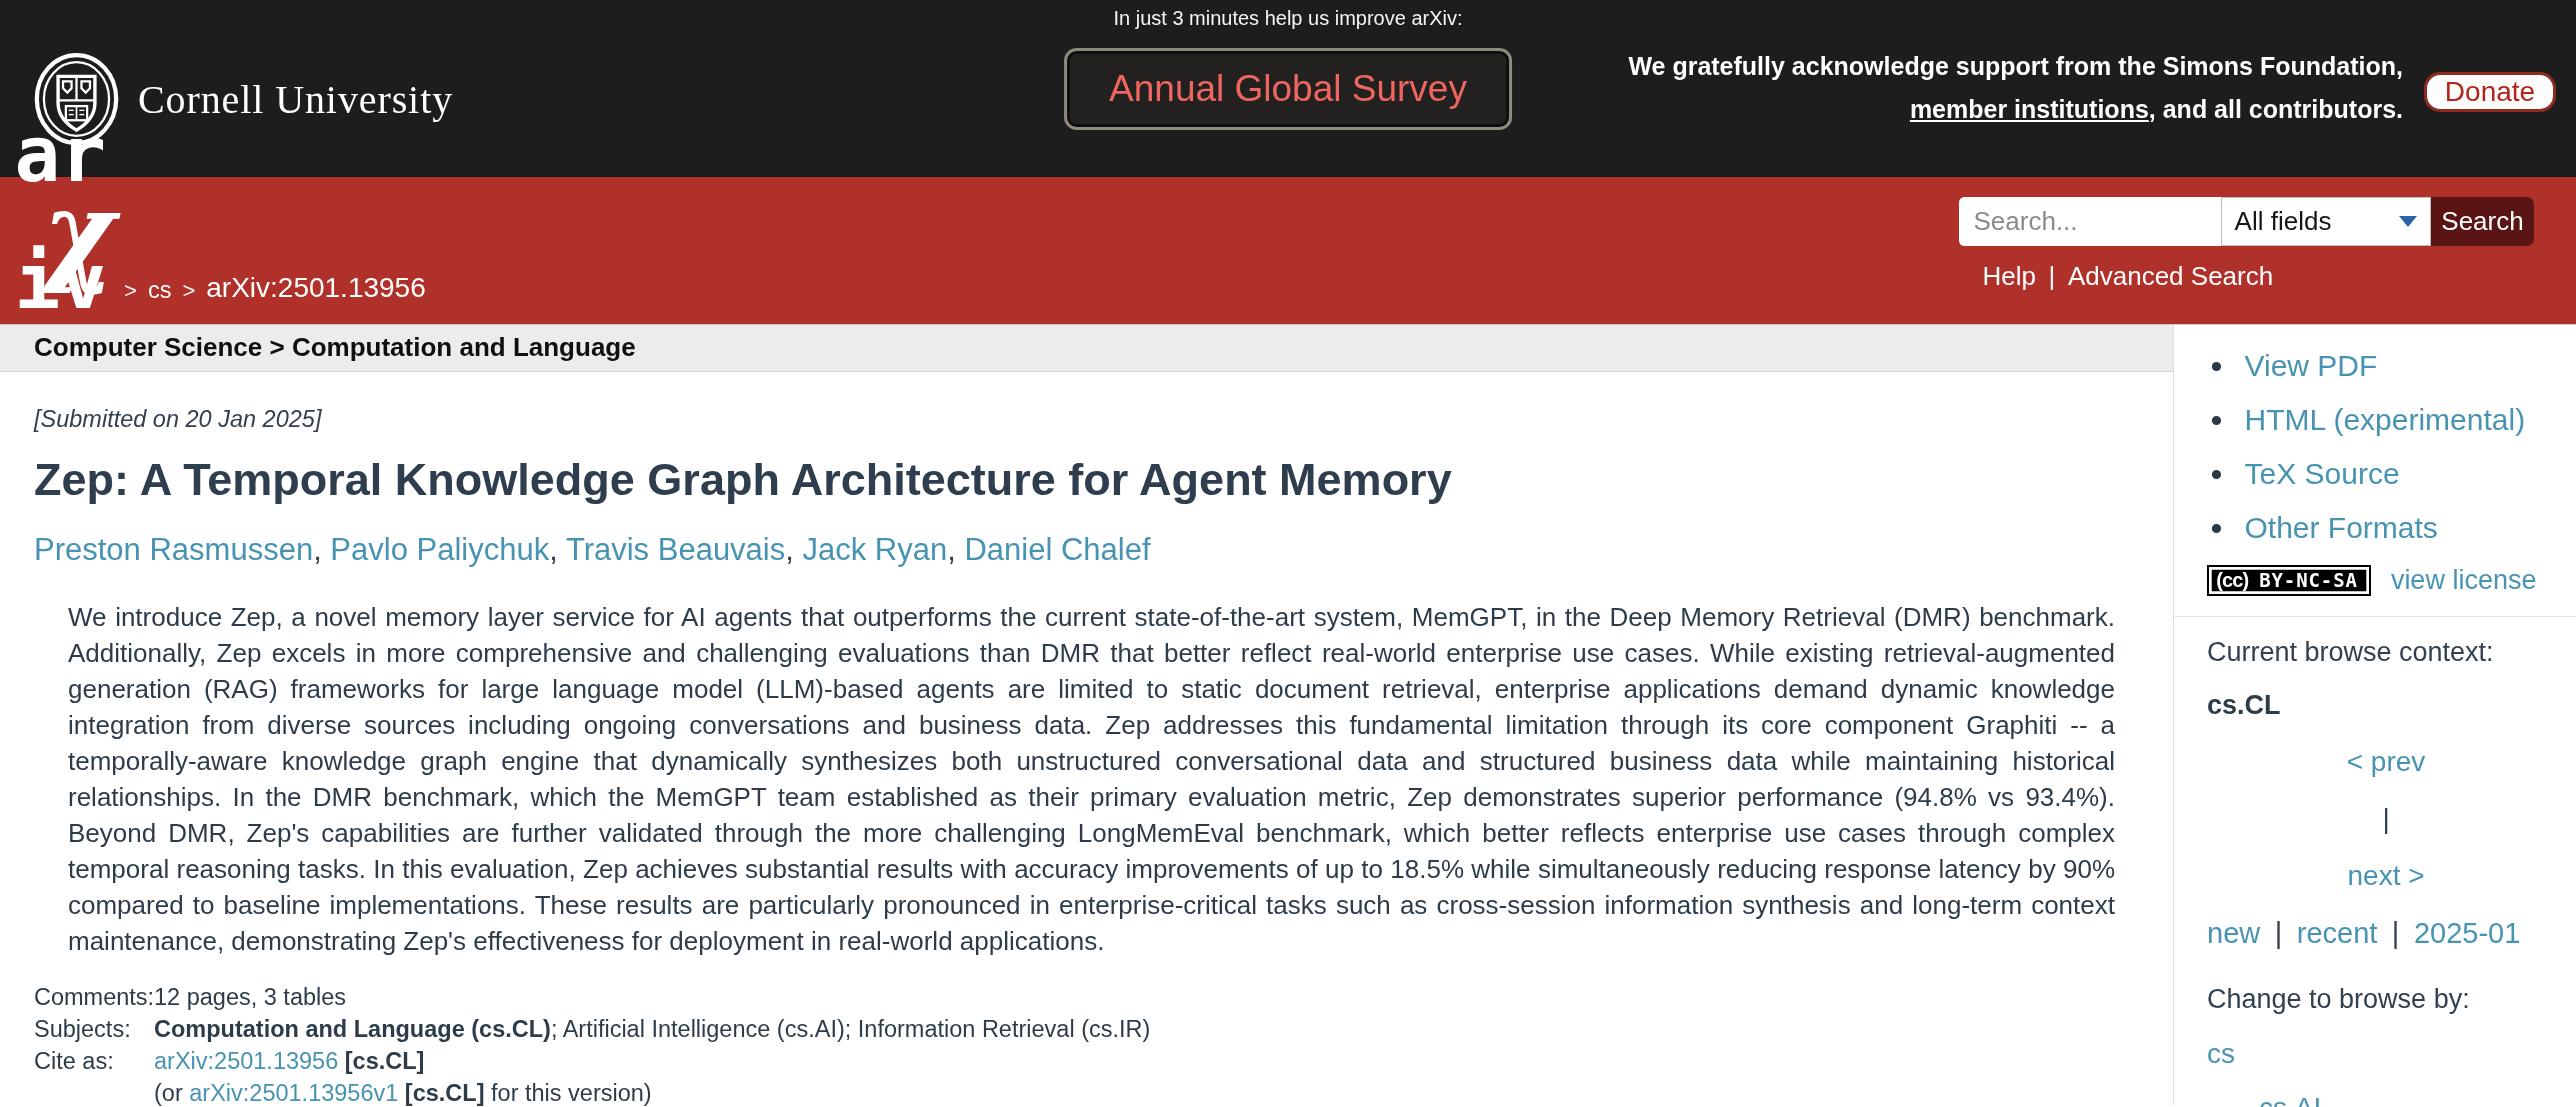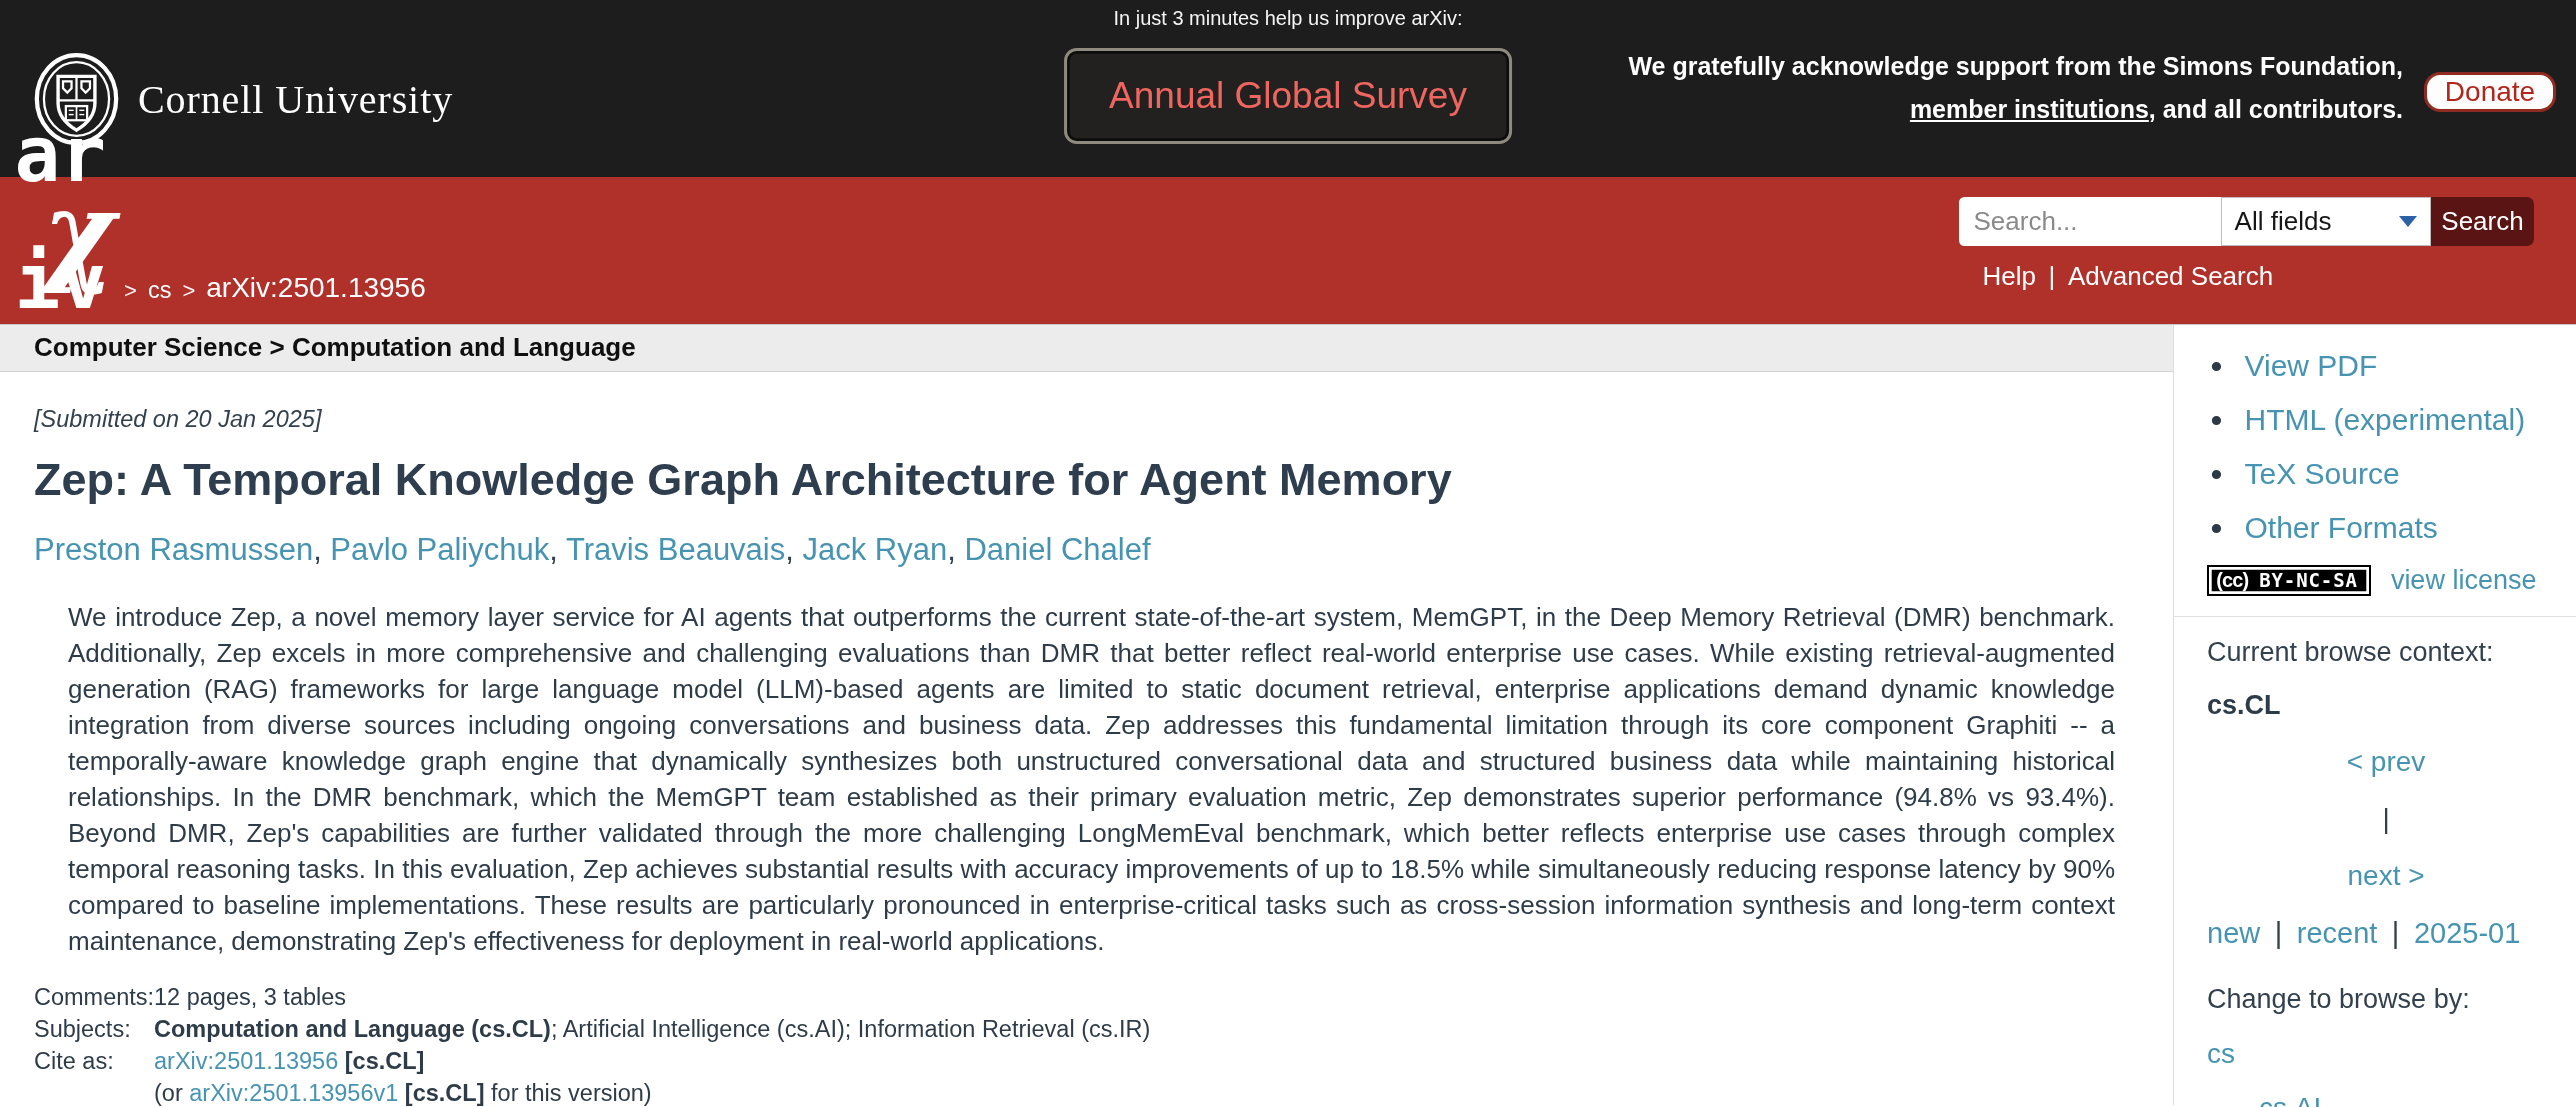--- a/index.html
+++ b/index.html
@@ -9,21 +9,21 @@
 
   
   .banner{position:relative;height:177px;background:#1d1d1d;color:#fff;}
   .cornell-link{position:absolute;left:34px;top:52px;display:flex;align-items:center;gap:19px;
                 color:#fff;text-decoration:none;cursor:pointer;}
   .cornell-label{font-family:"Liberation Serif","DejaVu Serif",serif;font-size:40px;letter-spacing:0.9px;}
   .survey-wrap{position:absolute;left:50%;top:0;transform:translateX(-50%);
                display:flex;flex-direction:column;align-items:center;}
   .survey-prompt{margin-top:7px;font-size:20px;color:#f5f5f5;white-space:nowrap;}
   .survey-btn{margin-top:18px;font-size:37px;color:#ee665f;background:#222120;
-              border:3.6px solid #8f8a7e;border-radius:12.6px;padding:24px 42px;
+              border:3.6px solid #8f8a7e;border-radius:12.6px;padding:17px 42px;
               font-family:inherit;cursor:pointer;white-space:nowrap;box-shadow:inset 0 0 0 2.7px #0d0d0d;}
   .ack{position:absolute;top:45px;right:173px;text-align:right;font-size:25px;
        font-weight:600;color:#fff;line-height:43px;white-space:nowrap;}
   .ack a{color:#fff;text-decoration:underline;cursor:pointer;}
   .donate-btn{position:absolute;right:20px;top:72px;width:132px;height:40px;
               background:#fdfdfd;color:#b3251b;border:3.6px solid #8f2b21;border-radius:16.3px;
               font-size:28px;font-family:inherit;display:flex;align-items:center;justify-content:center;
               cursor:pointer;}
 
   

